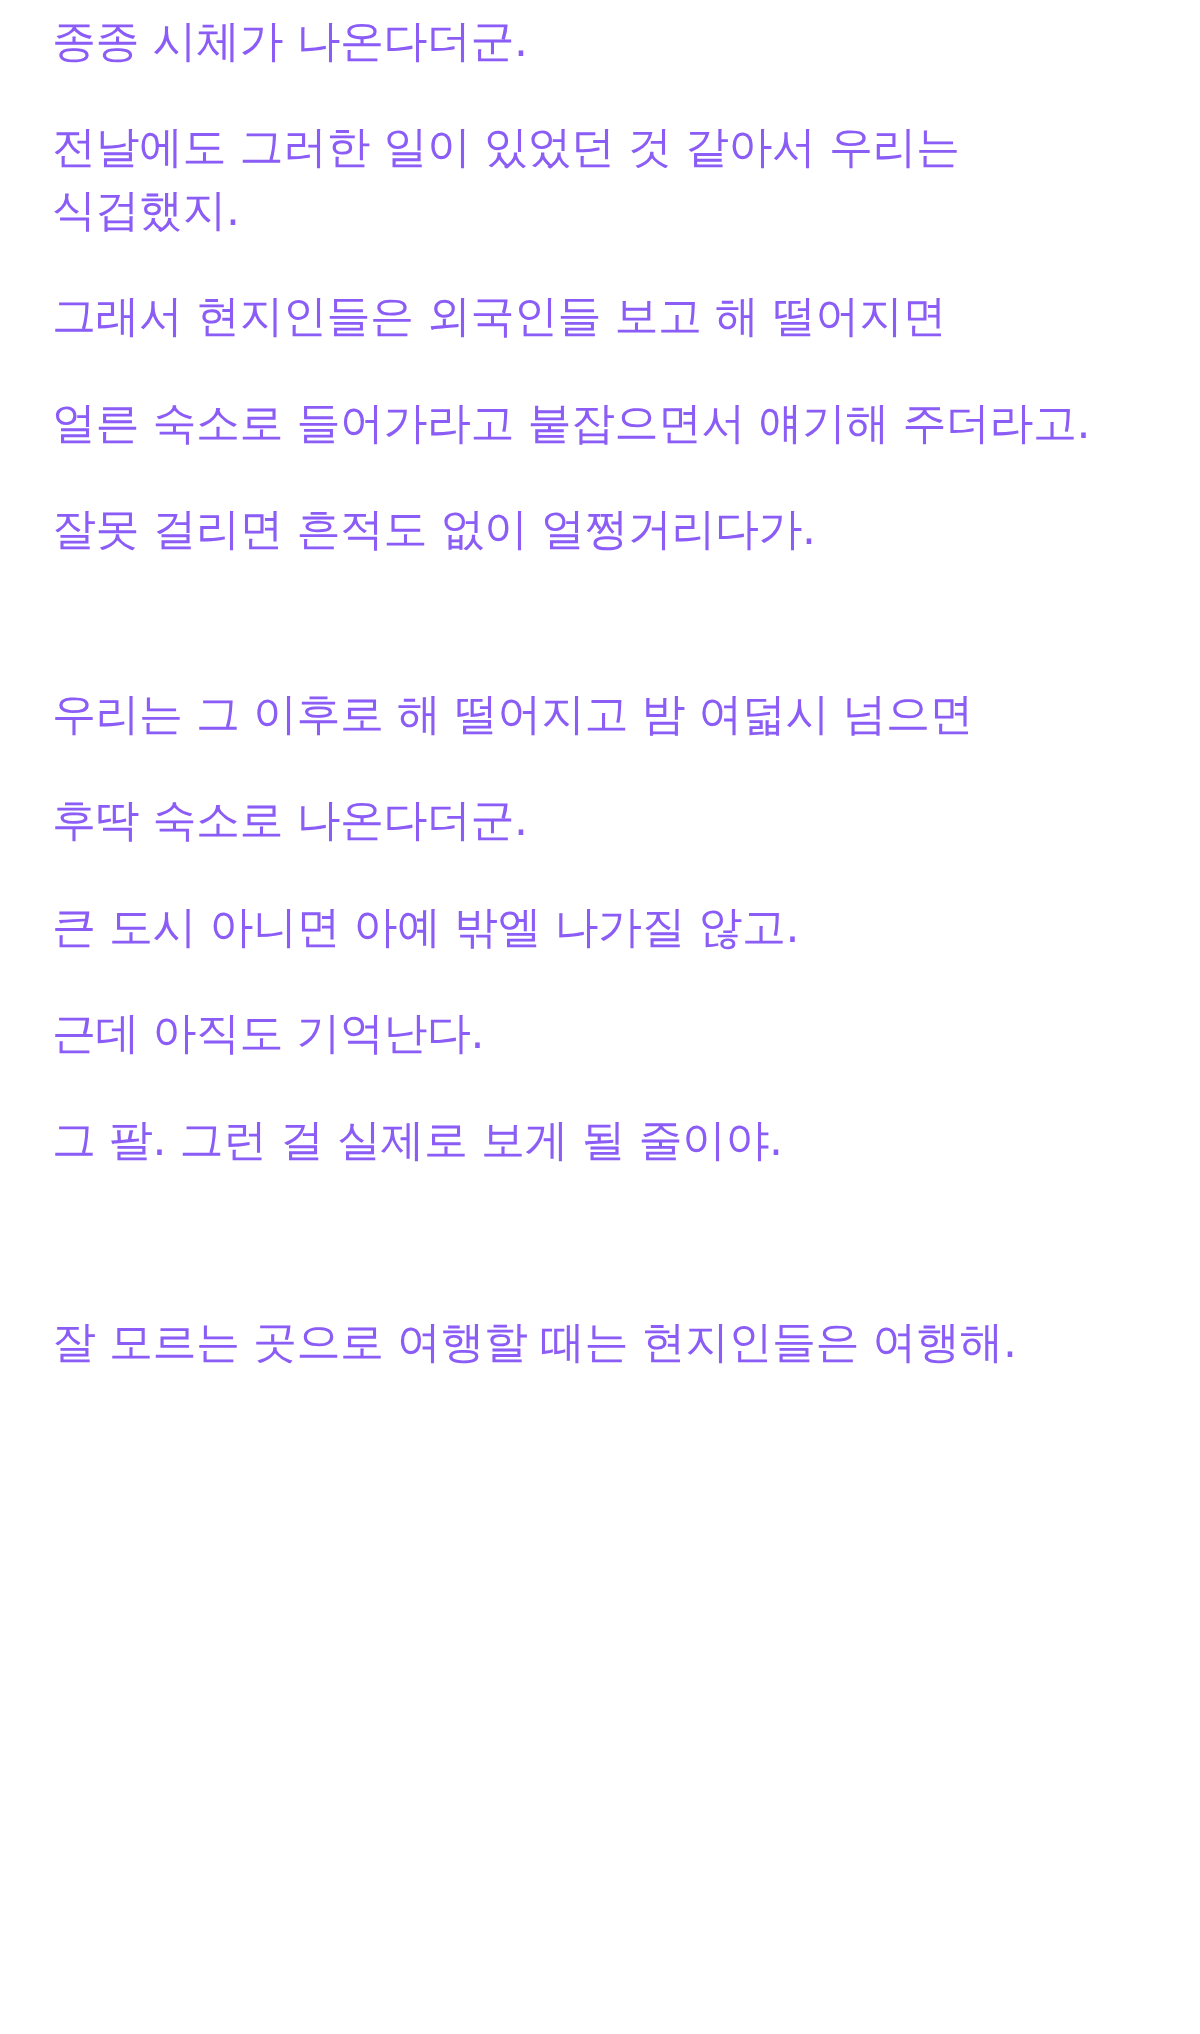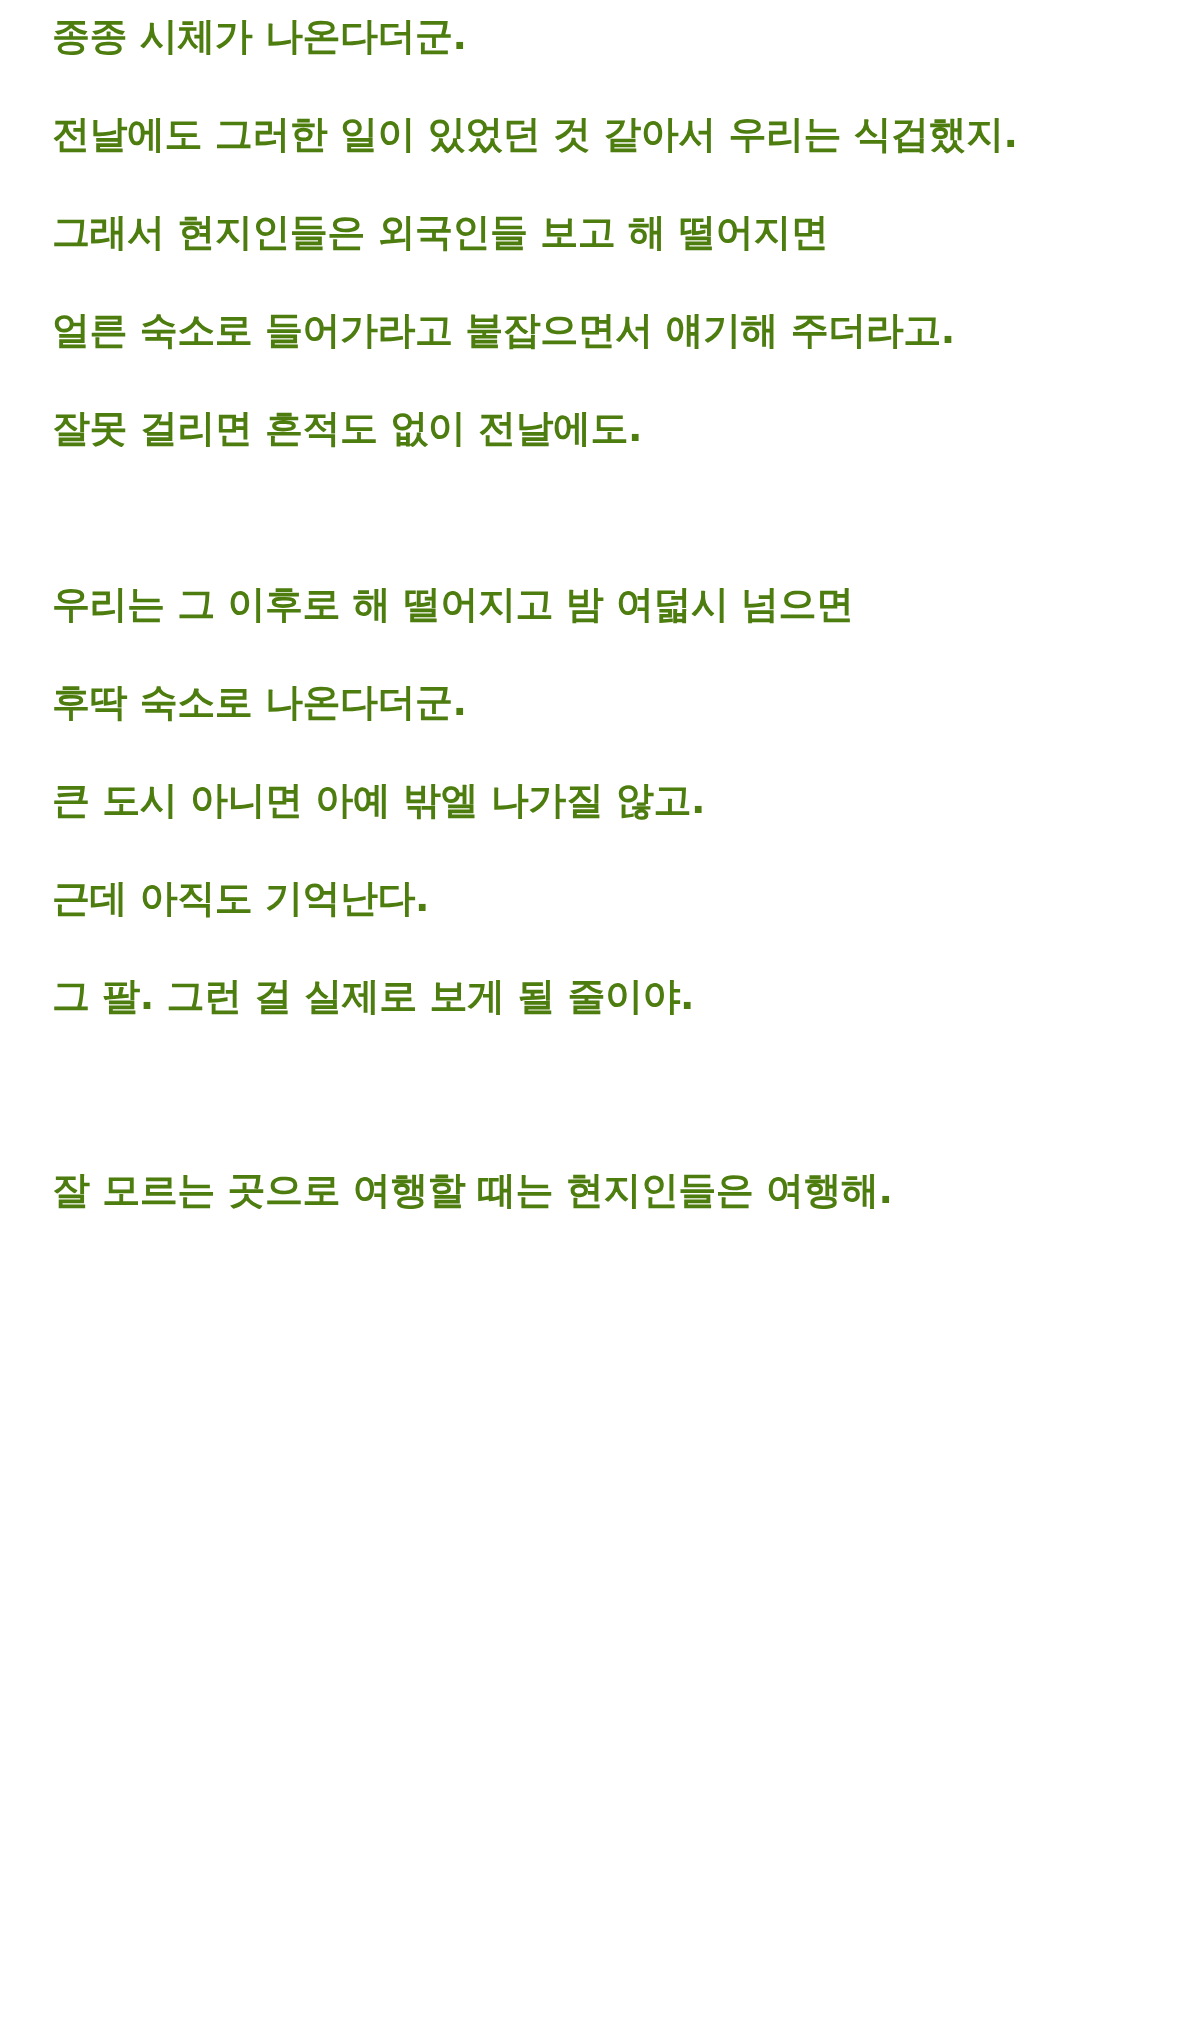--- a/index.html
+++ b/index.html
@@ -16,25 +16,25 @@
     -webkit-font-smoothing: antialiased;
   }
   .page {
     box-sizing: border-box;
     width: 1200px;
     min-height: 2034px;
     padding: 10px 60px 40px 52px;
     background: #ffffff;
   }
   .para {
-    font-size: 38px;
+    font-size: 44px;
     line-height: 1.42;
     letter-spacing: -0.5px;
-    font-weight: 700;
-    color: #4d7c0f;
+    font-weight: 400;
+    color: #8b5cf6;
     margin: 0 0 44px 0;
     word-break: keep-all;
   }
   .spacer-gap {
     height: 78px;
   }
   .spacer-gap.big {
     height: 96px;
   }
   .para:last-child {
@@ -43,21 +43,21 @@
 </style>
 </head>
 <body>
 
 <div class="page">
 
   <p class="para">종종 시체가 나온다더군.</p>
   <p class="para">전날에도 그러한 일이 있었던 것 같아서 우리는 식겁했지.</p>
   <p class="para">그래서 현지인들은 외국인들 보고 해 떨어지면</p>
   <p class="para">얼른 숙소로 들어가라고 붙잡으면서 얘기해 주더라고.</p>
-  <p class="para">잘못 걸리면 흔적도 없이 전날에도.</p>
+  <p class="para">잘못 걸리면 흔적도 없이 얼쩡거리다가.</p>
 
   <div class="spacer-gap"></div>
 
   <p class="para">우리는 그 이후로 해 떨어지고 밤 여덟시 넘으면</p>
   <p class="para">후딱 숙소로 나온다더군.</p>
   <p class="para">큰 도시 아니면 아예 밖엘 나가질 않고.</p>
   <p class="para">근데 아직도 기억난다.</p>
   <p class="para">그 팔. 그런 걸 실제로 보게 될 줄이야.</p>
 
   <div class="spacer-gap big"></div>

